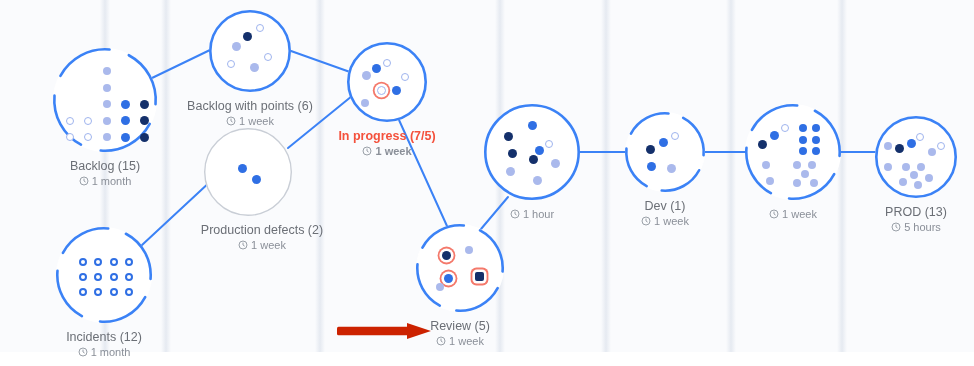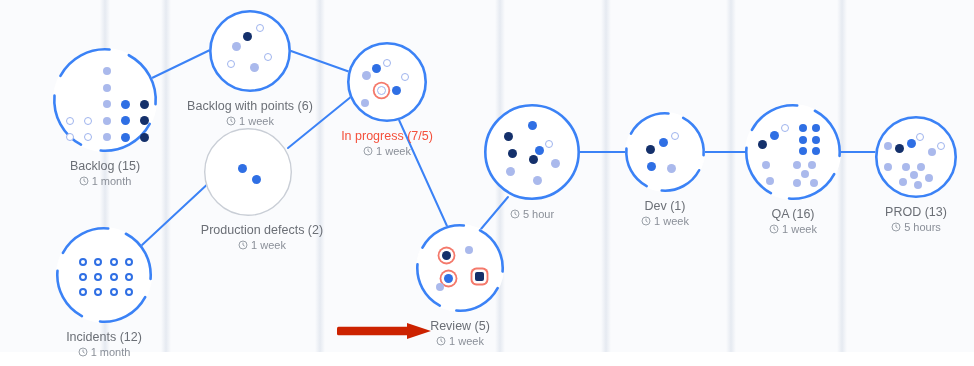--- a/index.html
+++ b/index.html
@@ -22,21 +22,21 @@
   .node{position:absolute;}
   .bubble{position:absolute;border-radius:50%;background:#ffffff;}
   .bubble .ringsvg{position:absolute;left:0;top:0;overflow:visible;}
   .dots{position:absolute;left:0;top:0;width:100%;height:100%;}
   .dot{position:absolute;border-radius:50%;box-sizing:border-box;}
   .dot.sq{border-radius:2px;}
   .label{
     position:absolute;text-align:center;
     font-size:12.5px;color:#6b6f76;line-height:15px;white-space:nowrap;
   }
-  .label.alert{color:#f4513c;font-weight:normal;}
+  .label.alert{color:#f4513c;font-weight:bold;}
   .sub{
     font-size:11px;color:#8a8f98;line-height:14px;white-space:nowrap;
     display:flex;align-items:center;justify-content:center;gap:3px;
   }
   .clock{display:inline-block;vertical-align:-1px;}
   .arrow{position:absolute;}
 </style>
 </head>
 <body>
 
@@ -240,21 +240,21 @@
             <div class="dot" style="width: 9px; height: 9px; background: rgb(170, 185, 236); left: 22.38px; top: 62.7px;"></div>
             <div class="dot" style="width: 9px; height: 9px; background: rgb(170, 185, 236); left: 49.26px; top: 72.3px;"></div>
           </div>
         </div>
         <div class="label" style="left: 422px; top: 207px; width: 220px;">
           <div class="sub">
             <svg width="10" height="10" viewBox="0 0 10 10" class="clock">
               <circle cx="5" cy="5" r="4" fill="none" stroke="#9aa0a8" stroke-width="1"></circle>
               <path d="M5 2.6 V5 L6.6 6.1" fill="none" stroke="#9aa0a8" stroke-width="1"></path>
             </svg>
-            <span>5 hour</span>
+            <span>1 hour</span>
           </div>
         </div>
       </div>
       <div class="node" style="left: 0px; top: 0px;">
         <div class="bubble" style="left: 625px; top: 112px; width: 80px; height: 80px;">
           <svg class="ringsvg" width="80" height="80" viewBox="0 0 80 80">
             <circle cx="40" cy="40" r="38.7" fill="none" stroke="#3b82f6" stroke-width="2.6" stroke-linecap="round" stroke-dasharray="44.98446520675225 15.80535264021025" transform="rotate(-62 40 40)"></circle>
           </svg>
           <div class="dots">
             <div class="dot" style="width: 8px; height: 8px; background: rgb(255, 255, 255); border: 1.6px solid rgb(159, 180, 238); left: 45.6px; top: 20px;"></div>
@@ -293,21 +293,20 @@
             <div class="dot" style="width: 8px; height: 8px; background: rgb(170, 185, 236); left: 17.12px; top: 57.44px;"></div>
             <div class="dot" style="width: 8px; height: 8px; background: rgb(170, 185, 236); left: 20.96px; top: 72.8px;"></div>
             <div class="dot" style="width: 8px; height: 8px; background: rgb(170, 185, 236); left: 47.84px; top: 57.44px;"></div>
             <div class="dot" style="width: 8px; height: 8px; background: rgb(170, 185, 236); left: 63.2px; top: 57.44px;"></div>
             <div class="dot" style="width: 8px; height: 8px; background: rgb(170, 185, 236); left: 55.52px; top: 66.08px;"></div>
             <div class="dot" style="width: 8px; height: 8px; background: rgb(170, 185, 236); left: 47.84px; top: 74.72px;"></div>
             <div class="dot" style="width: 8px; height: 8px; background: rgb(170, 185, 236); left: 65.12px; top: 74.72px;"></div>
           </div>
         </div>
         <div class="label" style="left: 683px; top: 207px; width: 220px;">
-          <div>QA (16)</div>
           <div class="sub">
             <svg width="10" height="10" viewBox="0 0 10 10" class="clock">
               <circle cx="5" cy="5" r="4" fill="none" stroke="#9aa0a8" stroke-width="1"></circle>
               <path d="M5 2.6 V5 L6.6 6.1" fill="none" stroke="#9aa0a8" stroke-width="1"></path>
             </svg>
             <span>1 week</span>
           </div>
         </div>
       </div>
       <div class="node" style="left: 0px; top: 0px;">

